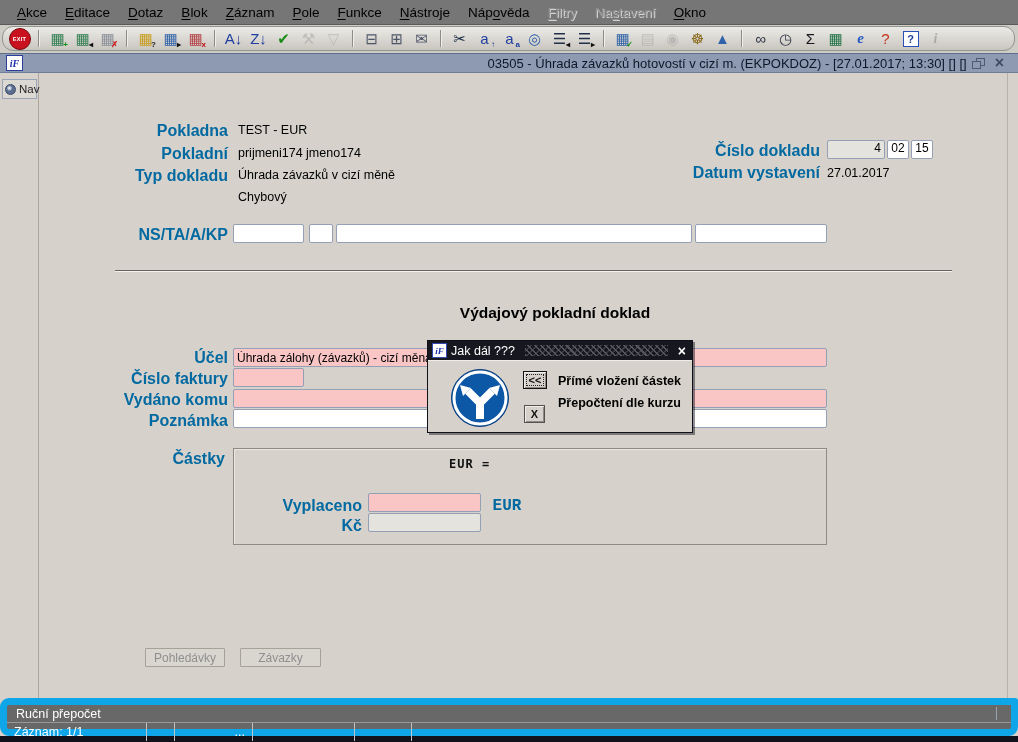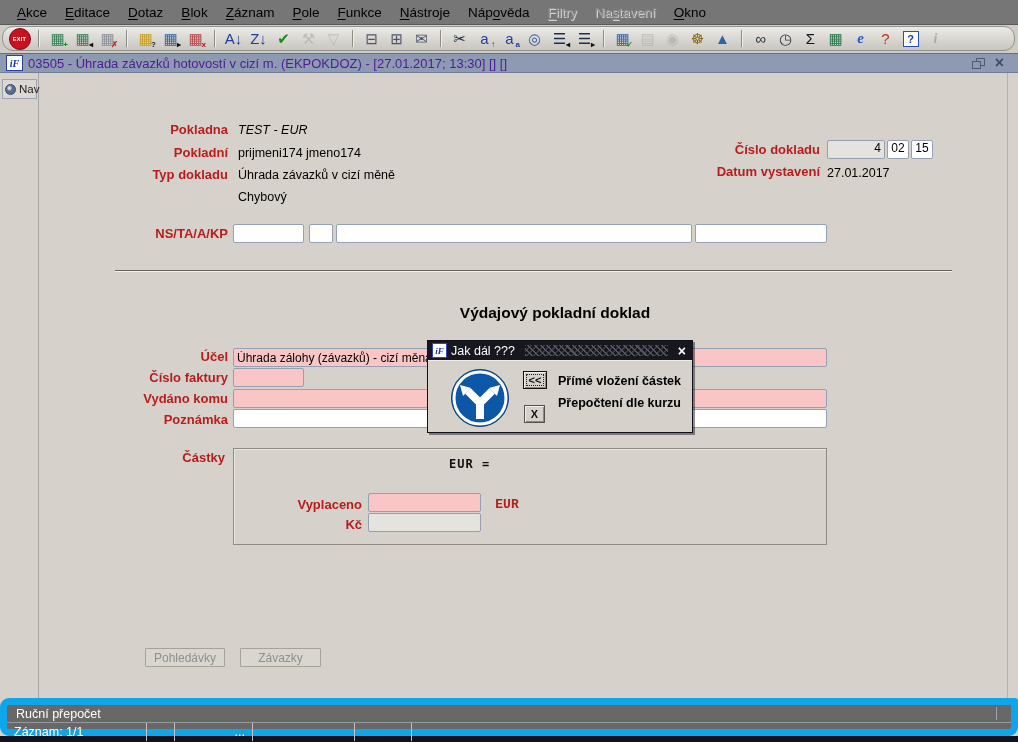--- a/index.html
+++ b/index.html
@@ -49,38 +49,38 @@
   .titlebar {
     height:20px; background:#8d9ab1; display:flex; align-items:center; gap:5px;
     padding:0 6px; box-sizing:border-box;
     border-top:1px solid #5f6e8a; border-bottom:1px solid #6e7d98;
   }
   .app-icon {
     width:15px; height:14px; background:#fff; border:1px solid #2a3f9e; flex:none;
     color:#1a2fae; font:italic bold 10px "Liberation Serif", serif;
     display:flex; align-items:center; justify-content:center;
   }
-  .titlebar .title { color:#4c1d95; font-size:13px; flex:1; white-space:nowrap; overflow:hidden; }
+  .titlebar .title { color:#0f172a; font-size:13px; flex:1; white-space:nowrap; overflow:hidden;text-align:right; }
   .restore-btn { width:13px; height:11px; position:relative; margin-right:5px; flex:none; }
   .restore-btn::before { content:""; position:absolute; right:0; top:0; width:7px; height:6px; border:1px solid #4d5b73; }
   .restore-btn::after  { content:""; position:absolute; left:0; bottom:0; width:7px; height:6px; border:1px solid #4d5b73; background:#8d9ab1; }
   .close-btn { color:#3f4d67; font-size:16px; font-weight:bold; line-height:1; margin-right:8px; flex:none; cursor:default; }
 
   
   .content { position:relative; height:625px; background:#d6d2cb; overflow:hidden; }
   .nav-strip { position:absolute; left:0; top:0; width:39px; height:625px; border-right:1px solid #aba79e; box-sizing:border-box; }
   .nav-tab {
     position:absolute; left:2px; top:6px; width:35px; height:20px; box-sizing:border-box;
     background:#dcd9d3; border:1px solid #9aa5b8;
     display:flex; align-items:center; gap:3px; padding-left:2px;
     font-size:11.5px; color:#222;
   }
   .radio-icon { width:9px; height:9px; border-radius:50%; border:1px solid #39496a; background:radial-gradient(circle at 38% 35%, #d9dfeb 0 1px, #5c6c8e 3px); flex:none; }
 
-  .lbl { position:absolute; font-weight:bold; font-size:13px; color:#b91c1c; text-align:right; white-space:nowrap; }
+  .lbl { position:absolute; font-weight:bold; font-size:16px; color:#0369a1; text-align:right; white-space:nowrap; }
   .val { position:absolute; font-size:12.5px; color:#000; white-space:nowrap; }
 
   .fld {
     position:absolute; box-sizing:border-box; height:19px; line-height:16px;
     border:1px solid #93a0b6; border-radius:2px; background:#fff;
     font:12px "Liberation Sans", sans-serif; color:#000; padding:0 3px; outline:none;
   }
   .fld.pink { background:#f9c5c5; }
   .fld.grayfld { background:#e5e3de; }
   .fld.num { text-align:right; }
@@ -299,21 +299,21 @@
   <div class="content">
     <div class="nav-strip">
       <div class="nav-tab">
         <span class="radio-icon"></span>
         <span>Nav</span>
       </div>
     </div>
     <div class="edge-line"></div>
 
     <div class="lbl" style="left:93px;top:49px;width:135px;">Pokladna</div>
-    <div class="val" style="left:238px;top:50px;font-style:italic;">TEST - EUR</div>
+    <div class="val" style="left:238px;top:50px;">TEST - EUR</div>
     <div class="lbl" style="left:93px;top:72px;width:135px;">Pokladní</div>
     <div class="val" style="left:238px;top:73px;">prijmeni174 jmeno174</div>
     <div class="lbl" style="left:93px;top:94px;width:135px;">Typ dokladu</div>
     <div class="val" style="left:238px;top:95px;">Úhrada závazků v cizí měně</div>
     <div class="lbl" style="left:93px;top:116px;width:135px;"></div>
     <div class="val" style="left:238px;top:117px;">Chybový</div>
 
     <div class="lbl" style="left:665px;top:69px;width:155px;">Číslo dokladu</div>
     <div class="fld grayfld num" style="left:827px;top:67px;width:58px;">4</div>
     <div class="fld ctr" style="left:887px;top:67px;width:22px;">02</div>

